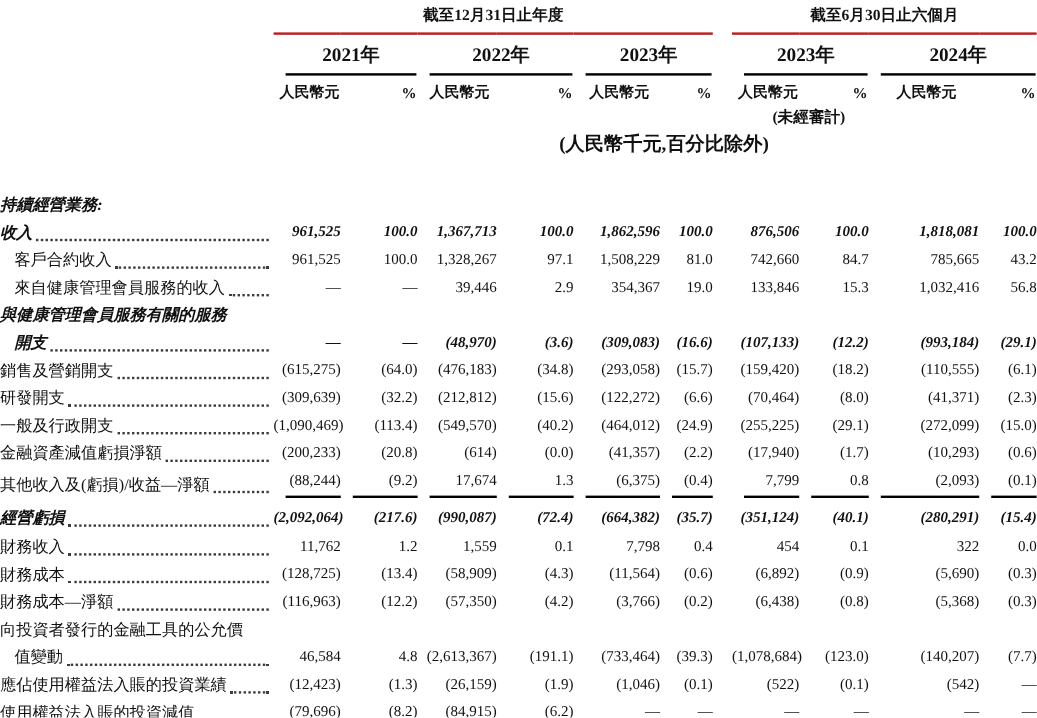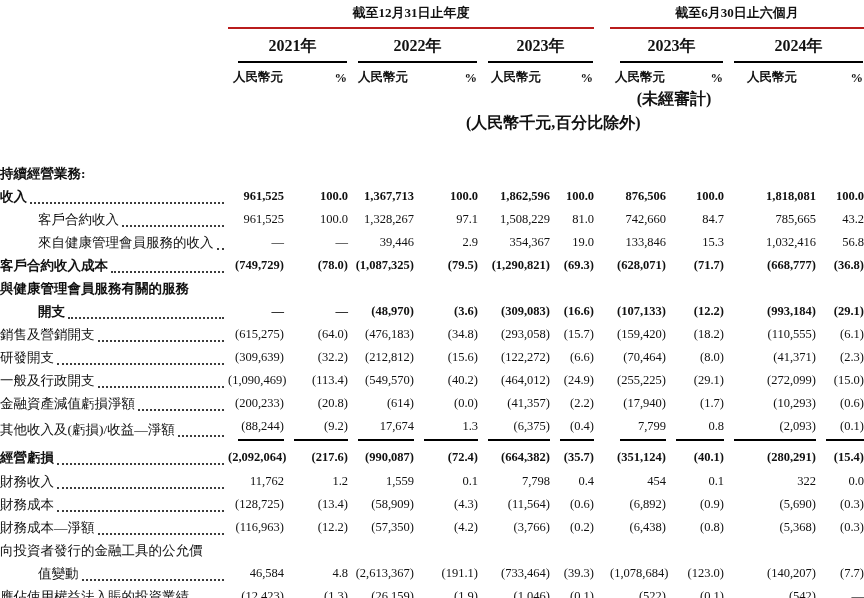--- a/index.html
+++ b/index.html
@@ -17,31 +17,31 @@
     white-space:nowrap;
   }
   .yr{padding-top:7px;}
   .yr div{
     text-align:center;font-weight:bold;font-size:16px;
     border-bottom:2px solid #000;padding-bottom:4px;margin-left:10px;margin-right:1px;
     white-space:nowrap;
   }
   .amt{font-weight:bold;font-size:12.5px;text-align:center;padding:6px 0 2px 4px;white-space:nowrap;}
   .pct{font-weight:bold;font-size:12.5px;text-align:right;padding:6px 1px 2px 0;}
-  .unaud{font-weight:bold;font-size:16px;text-align:center;padding:1px 0 0 14px;white-space:nowrap;}
+  .unaud{font-weight:bold;font-size:13px;text-align:center;padding:1px 0 0 14px;white-space:nowrap;}
   .unitnote{font-weight:bold;font-size:16px;text-align:left;padding:3px 0 12px 466px;white-space:nowrap;margin-top:16px;}
   
   tbody td{line-height:23px;font-size:12.5px;}
   td.label{font-size:13.5px;white-space:nowrap;overflow:hidden;}
   td.label .lw{display:flex;align-items:flex-end;}
   td.label .lt{white-space:nowrap;}
-  td.label.ind .lt{padding-left:38px;}
+  td.label.ind .lt{padding-left:12px;}
   .leader{flex:1;border-bottom:2px dotted #3c3c3c;margin:0 4px 4px 3px;min-width:6px;}
   td.num{text-align:right;white-space:nowrap;}
-  .b{font-weight:bold;}
+  .b{font-weight:bold;font-style:italic;}
   td.gap{width:16px;}
   .ruled{border-bottom:2px solid #000;padding-bottom:1px;margin-left:10px;}
   tbody tr:first-child td{padding-top:16px;}
   tr.row-total td{padding-top:5px;padding-bottom:1px;}
 </style>
 </head>
 <body>
 
 <table>
   <colgroup>
@@ -166,39 +166,20 @@
         <td class="num">2.9</td>
         <td class="num">354,367</td>
         <td class="num">19.0</td>
         <td class="gap"></td>
         <td class="num">133,846</td>
         <td class="num">15.3</td>
         <td class="num">1,032,416</td>
         <td class="num">56.8</td>
       </tr>
       <tr>
-        <td class="label b">
-          <div class="lw">
-            <span class="lt">客戶合約收入成本</span>
-            <span class="leader"></span>
-          </div>
-        </td>
-        <td class="num b">(749,729)</td>
-        <td class="num b">(78.0)</td>
-        <td class="num b">(1,087,325)</td>
-        <td class="num b">(79.5)</td>
-        <td class="num b">(1,290,821)</td>
-        <td class="num b">(69.3)</td>
-        <td class="gap"></td>
-        <td class="num b">(628,071)</td>
-        <td class="num b">(71.7)</td>
-        <td class="num b">(668,777)</td>
-        <td class="num b">(36.8)</td>
-      </tr>
-      <tr>
         <td class="label b" colspan="12">
           <div class="lw">
             <span class="lt">與健康管理會員服務有關的服務</span>
           </div>
         </td>
       </tr>
       <tr>
         <td class="label ind b">
           <div class="lw">
             <span class="lt">開支</span>

